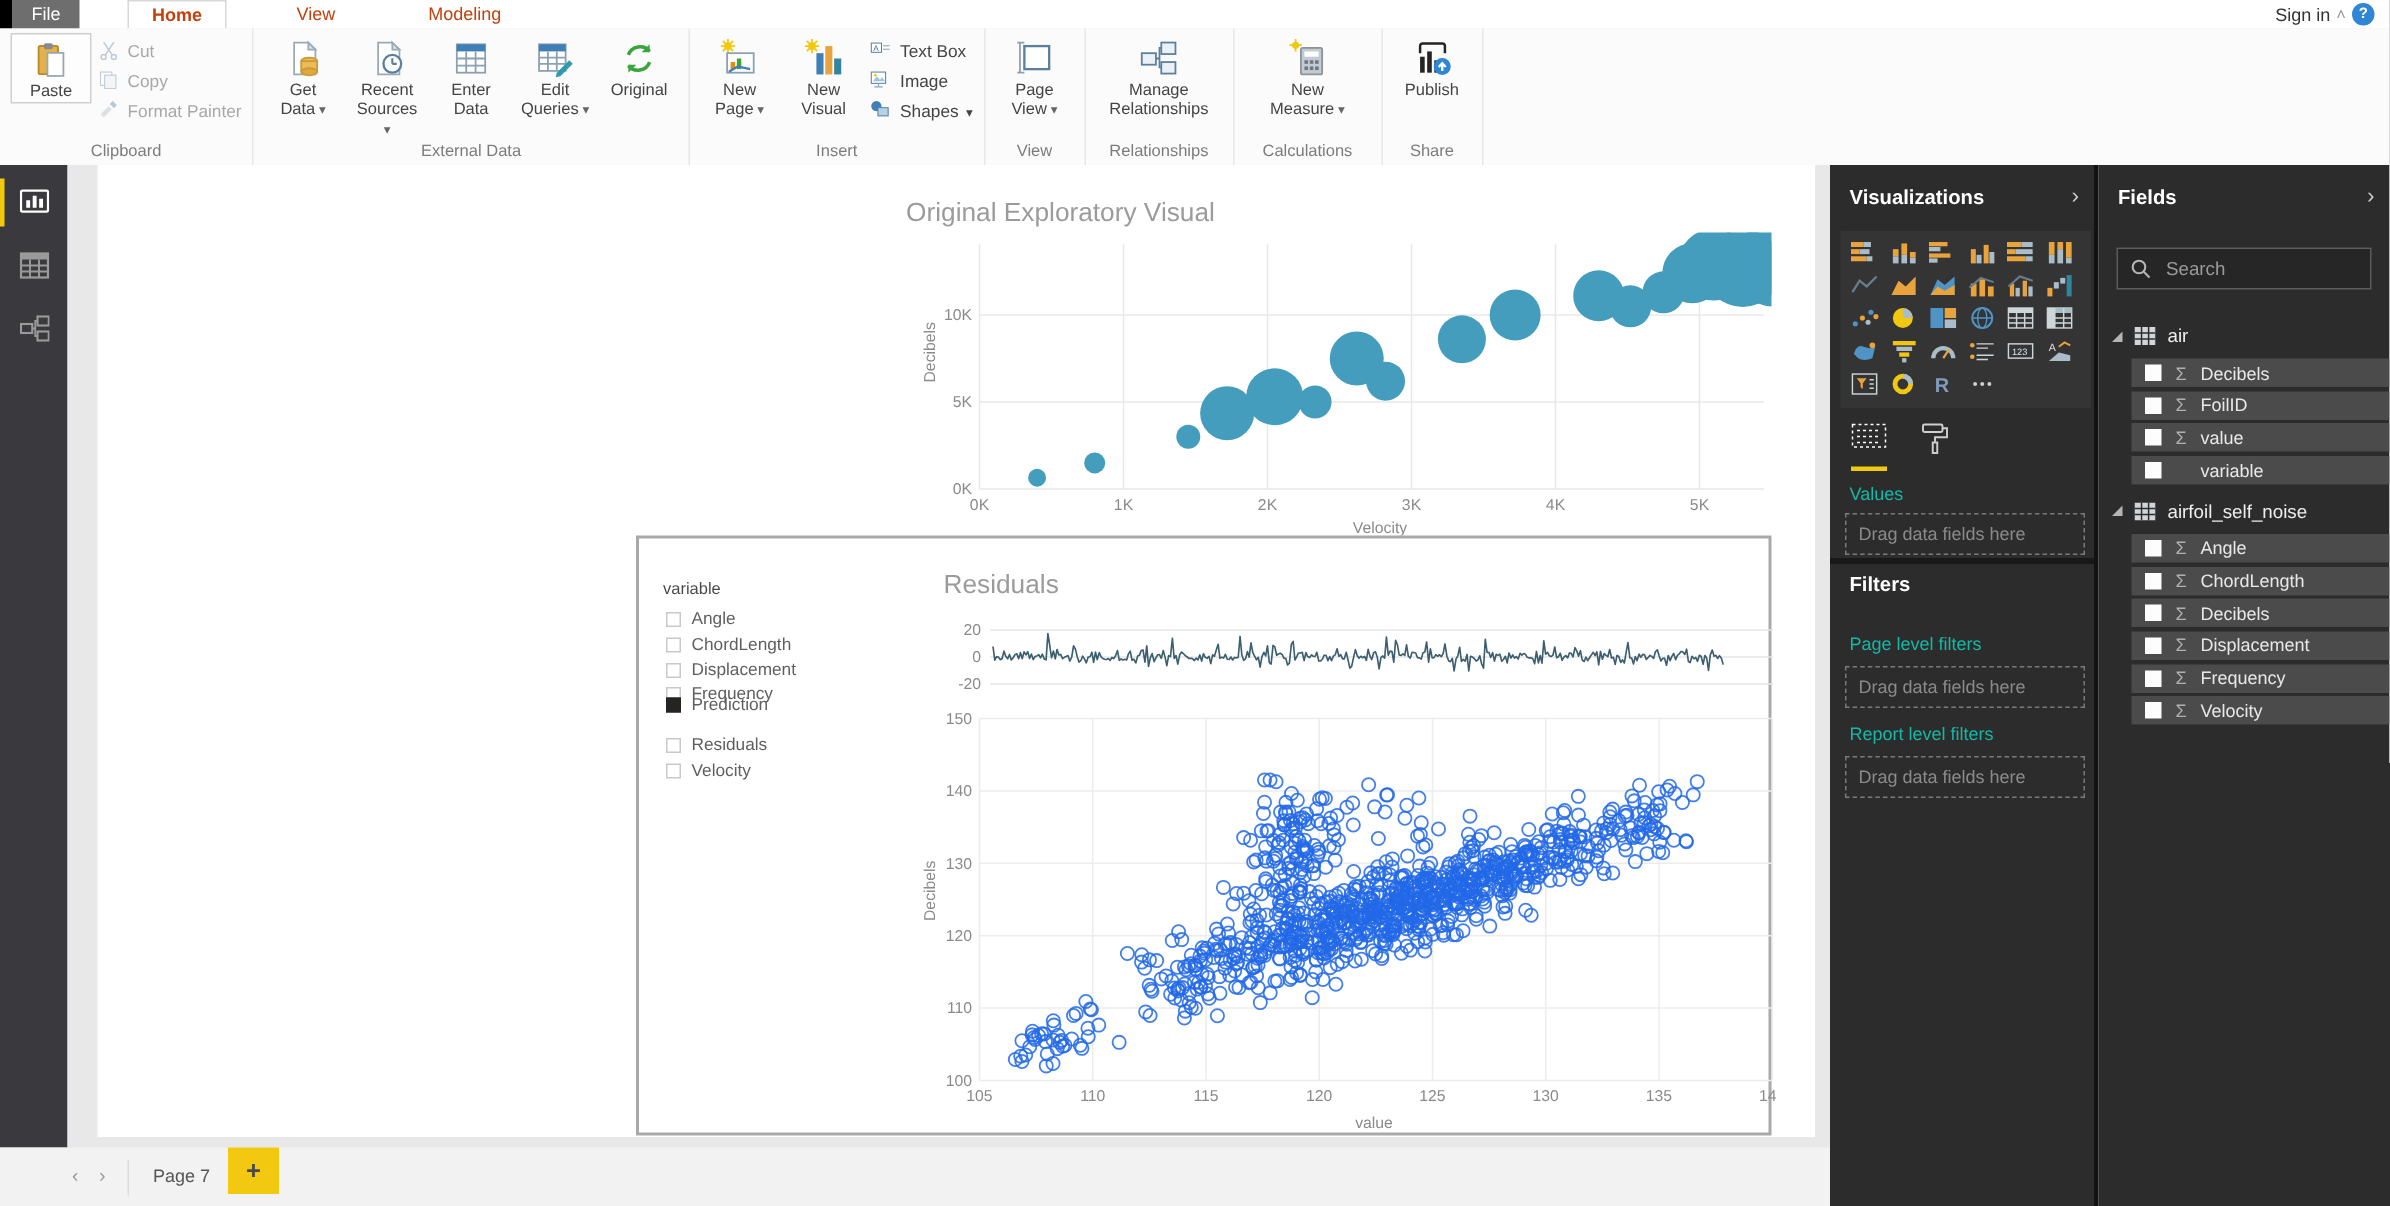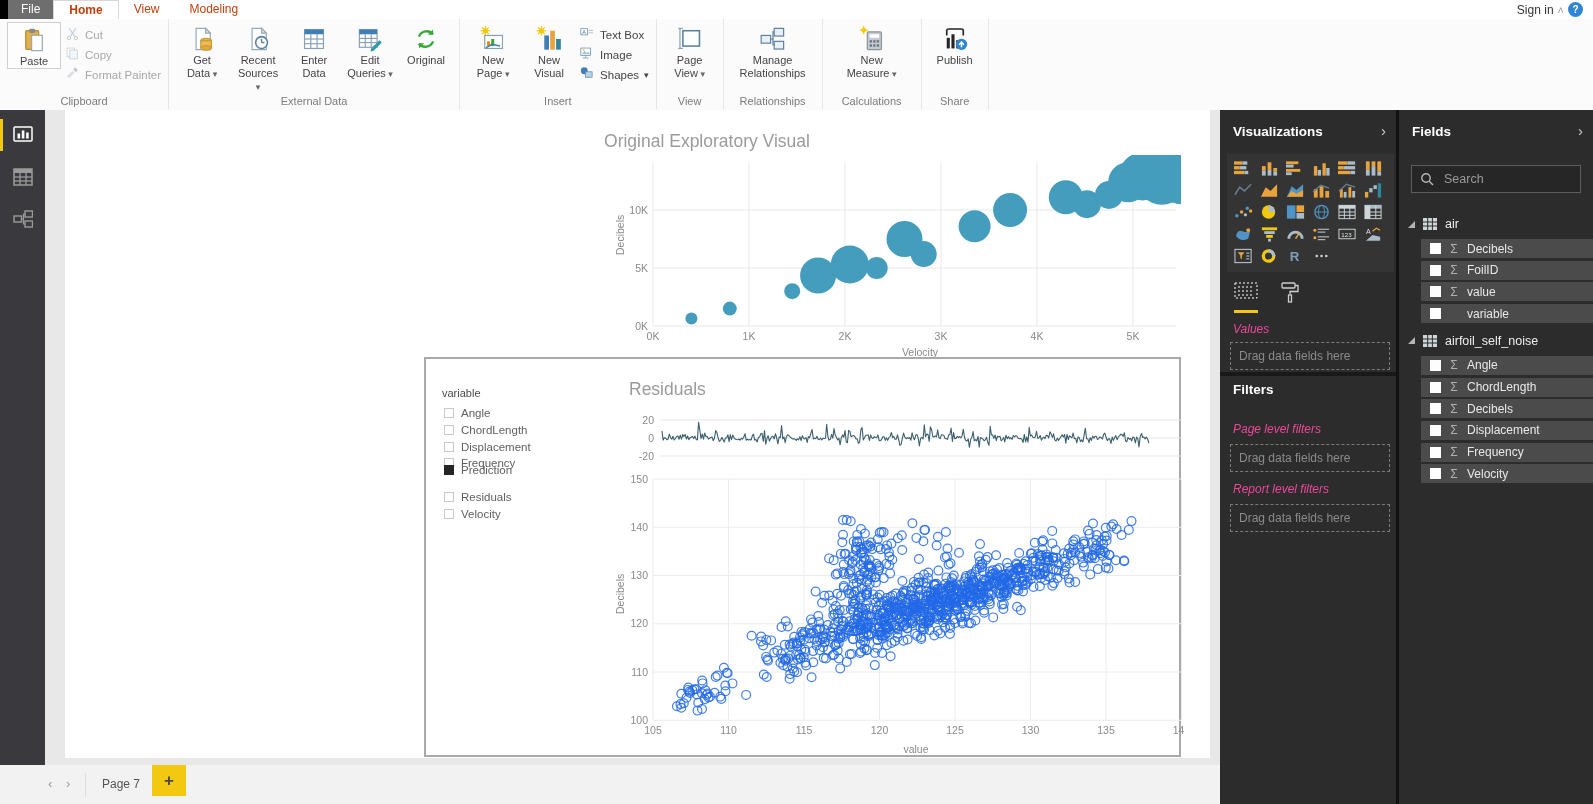--- a/index.html
+++ b/index.html
@@ -61,21 +61,21 @@
   .viz-panel{left:1220px;width:176px;}
   .panel-div{position:absolute;left:1396px;top:110px;width:3px;height:694px;background:#121212;}
   .fields-panel{left:1399px;width:194px;}
   .panel-header{position:absolute;left:13px;top:14px;font-size:13.5px;font-weight:bold;color:#fff;}
   .panel-chev{position:absolute;right:10px;top:12px;font-size:15px;color:#ccc;}
   .viz-grid{position:absolute;left:7px;top:44px;width:164px;display:flex;flex-wrap:wrap;background:#343434;padding:3px 0 5px 3px;}
   .viz-ic{width:26px;height:22px;display:flex;align-items:center;justify-content:center;}
   .ptabs{position:absolute;left:14px;top:172px;display:flex;gap:22px;}
   .ptab{padding-bottom:5px;}
   .ptab.active{border-bottom:3px solid #f2c80f;}
-  .sec-label{position:absolute;left:13px;font-size:12px;color:#ec4899;font-style:italic;}
+  .sec-label{position:absolute;left:13px;font-size:12px;color:#14b8a6;}
   .drop-zone{position:absolute;left:10px;width:150px;height:26px;border:1px dashed #7a7a7a;color:#8b8b8b;
              font-size:12px;display:flex;align-items:center;padding-left:8px;}
   .filters-head{position:absolute;left:13px;top:272px;font-size:13.5px;font-weight:bold;color:#fff;}
   .filters-sep{position:absolute;left:0;top:262px;width:176px;height:4px;background:#191919;}
   .search-box{position:absolute;left:12px;top:55px;width:170px;height:28px;background:#262626;border:1px solid #5d5d5d;
               display:flex;align-items:center;gap:8px;padding:0 8px;box-sizing:border-box;}
   .search-box input{background:transparent;border:none;outline:none;color:#bbb;font-size:12.5px;width:110px;
                     font-family:"Liberation Sans",sans-serif;}
   .search-box input::placeholder{color:#9a9a9a;}
   .ftable-head{position:absolute;left:9px;display:flex;align-items:center;gap:8px;height:16px;}
@@ -87,21 +87,21 @@
   .fname{font-size:12px;color:#e8e8e8;}
   svg text{font-family:"Liberation Sans",sans-serif;}
 </style>
 </head>
 <body>
 
 <div id="root">
 
   <div class="tabrow">
     <div class="winedge"></div>
-    <div id="apptabs" style="display:flex;">
+    <div id="apptabs" style="display:flex;gap:32px;">
         <div class="apptab file">File</div>
         <div class="apptab active">Home</div>
         <div class="apptab">View</div>
         <div class="apptab">Modeling</div>
       </div>
     <div class="signin-area">
       <span class="signin">Sign in</span>
       <span class="caret-up">˄</span>
       <span class="help-circle">?</span>
     </div>

